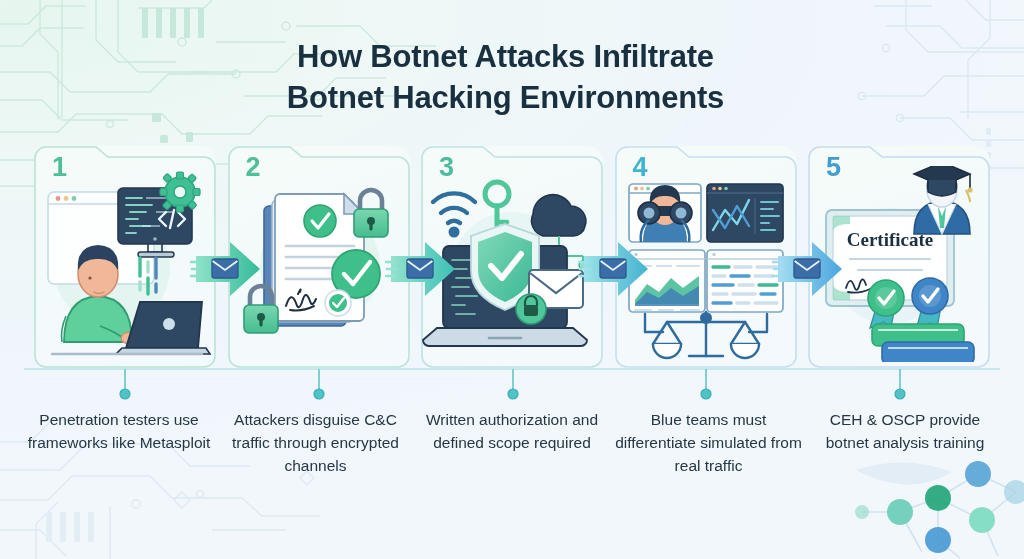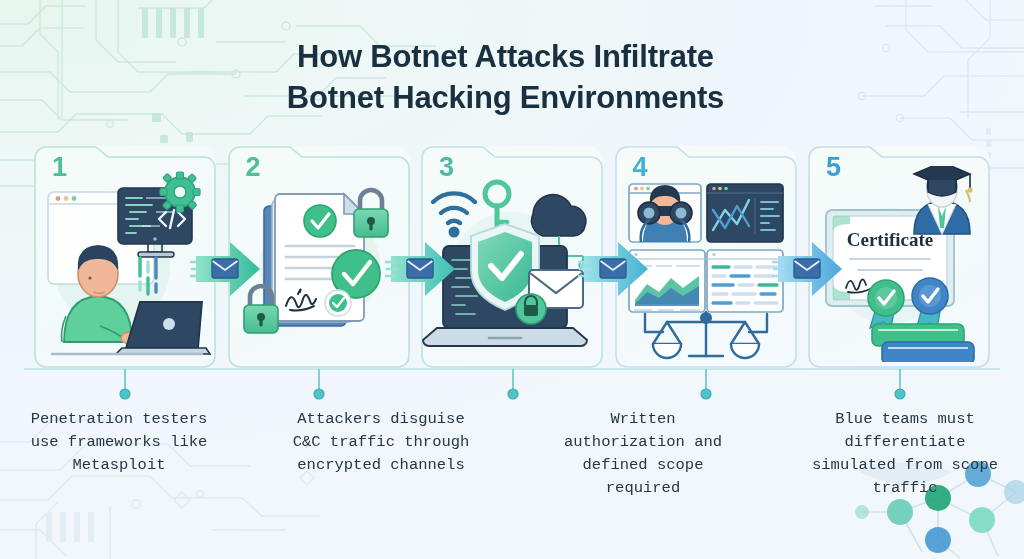--- a/index.html
+++ b/index.html
@@ -51,21 +51,21 @@
   .arrow{position:absolute;top:236px;width:74px;height:66px;z-index:7;}
 
   
   .stems{position:absolute;left:0;top:365px;width:1024px;height:40px;z-index:4;}
   .captions{
     position:absolute;left:24px;top:408px;width:976px;height:90px;
     display:flex;justify-content:space-between;z-index:6;
   }
   .caption{
     width:190px;text-align:center;
-    color:#253745;font-size:15.5px;line-height:23px;font-weight:400;font-family:Liberation Mono, monospace;
+    color:#253745;font-size:15.5px;line-height:23px;font-weight:400;
   }
 </style>
 </head>
 <body>
 
 <div id="stage">
 
   <svg class="bg-svg" viewBox="0 0 1024 559">
     <defs>
       <linearGradient id="gArrow1" x1="0" y1="0" x2="1" y2="0">
@@ -630,16 +630,17 @@
       <circle cx="513" cy="29" r="5"></circle>
         <circle cx="706" cy="29" r="5"></circle>
         <circle cx="900" cy="29" r="5"></circle>
     </g>
   </svg>
 
   <div class="captions">
     <div class="caption">Penetration testers use frameworks like Metasploit</div>
     <div class="caption">Attackers disguise C&amp;C traffic through encrypted channels</div>
     <div class="caption">Written authorization and defined scope required</div>
-    <div class="caption">Blue teams must differentiate simulated from scope traffic</div>
+    <div class="caption">Blue teams must differentiate simulated from real traffic</div>
+    <div class="caption">CEH &amp; OSCP provide botnet analysis training</div>
   </div>
 
 </div>
 
 </body></html>

